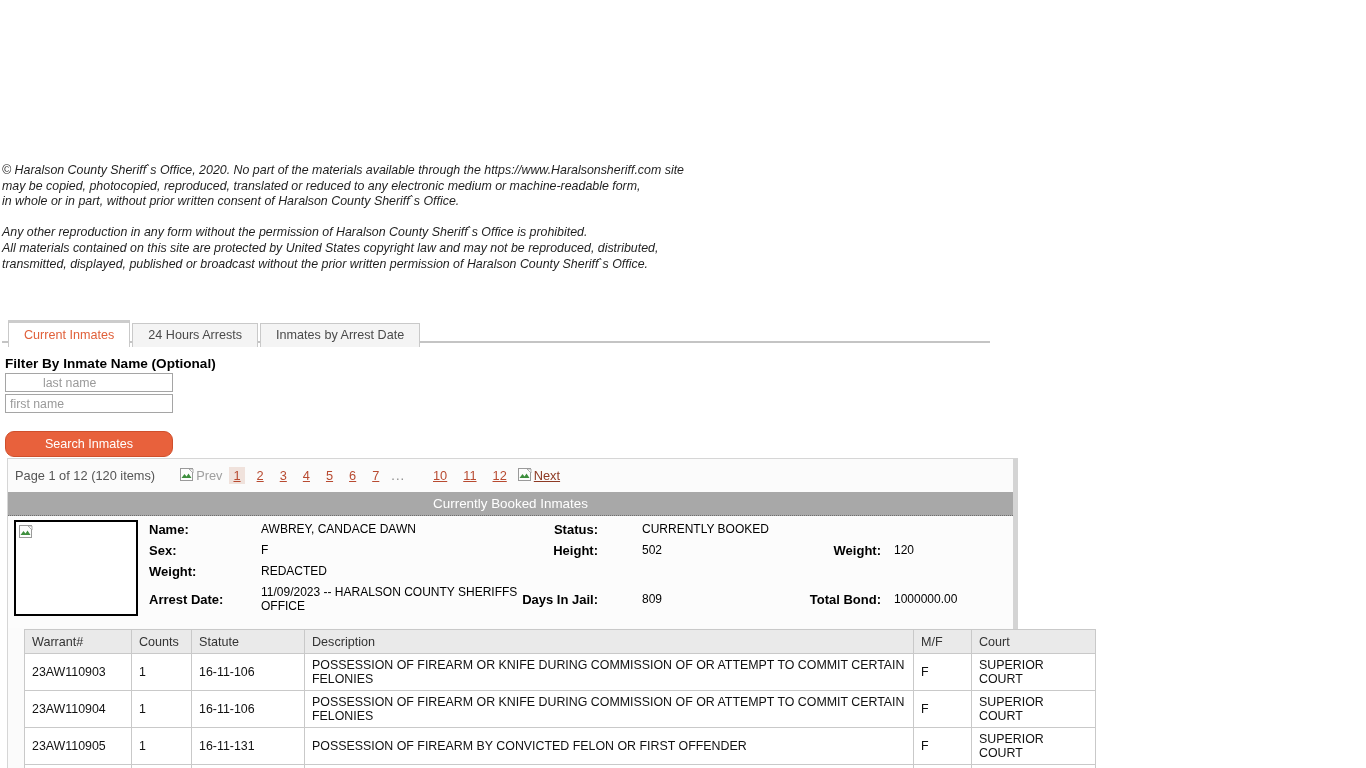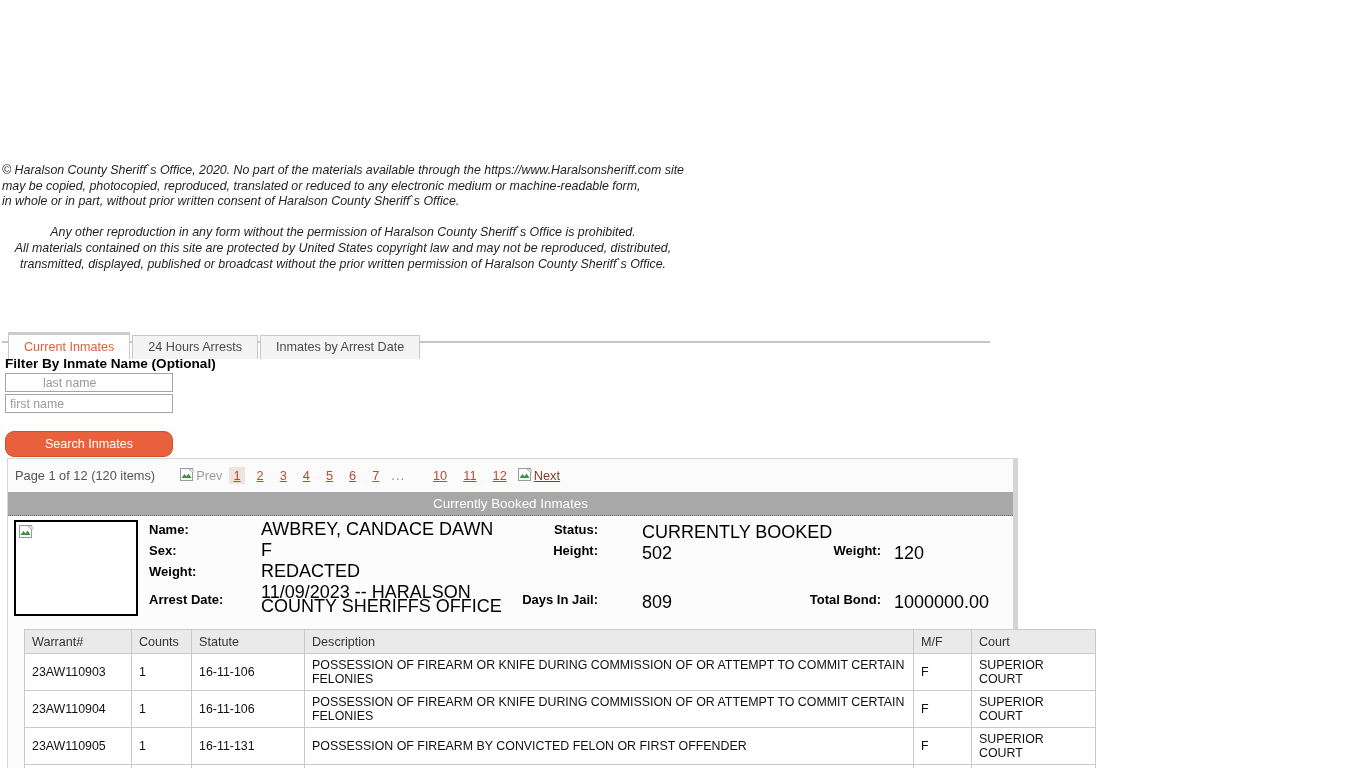--- a/index.html
+++ b/index.html
@@ -3,25 +3,25 @@
 <meta charset="utf-8">
 <style>
   html,body{margin:0;padding:0;}
   body{
     width:1366px;height:768px;overflow:hidden;background:#ffffff;
     font-family:"Liberation Sans","DejaVu Sans",sans-serif;
     -webkit-font-smoothing:antialiased;
   }
   
   .copyright{position:absolute;left:2px;top:163px;font-style:italic;font-size:12.4px;line-height:15.6px;color:#1f1f1f;}
-  .copyright .para2{margin-top:15.6px;text-align:center;}
+  .copyright .para2{margin-top:15.6px;}
   
   .tabstrip{position:absolute;left:2px;top:316px;width:988px;height:27px;}
   .tabstrip .strip-line{position:absolute;left:0;right:0;bottom:0;height:0;border-bottom:2px solid #c4c4c4;}
-  .tabs{position:absolute;left:6px;top:16px;display:flex;align-items:flex-end;height:27px;}
+  .tabs{position:absolute;left:6px;top:4px;display:flex;align-items:flex-end;height:27px;}
   .tab{
     box-sizing:border-box;height:24px;padding:4px 15px 0 15px;margin-right:2px;
     background:#f4f4f4;border:1px solid #c9c9c9;border-bottom:none;
     font-size:12.6px;color:#4a4a4a;cursor:pointer;white-space:nowrap;z-index:1;
   }
   .tab.active{
     height:27px;background:#ffffff;border-top:3px solid #cccccc;
     color:#e0603a;position:relative;z-index:3;padding-top:5px;
   }
   
@@ -66,21 +66,21 @@
     text-align:center;font-size:13.4px;border-bottom:1px dotted #6f6f6f;
   }
   
   .detail{position:relative;height:112px;background:#fcfcfc;}
   .photo-box{
     position:absolute;left:6px;top:4px;width:120px;height:92px;
     background:#ffffff;border:2px solid #000000;
   }
   .photo-box .bimg{position:absolute;left:3px;top:3px;}
   .dlabel{position:absolute;font-size:13px;font-weight:bold;color:#000;white-space:nowrap;}
-  .dvalue{position:absolute;font-size:18px;color:#000;}
+  .dvalue{position:absolute;font-size:12px;color:#000;}
   .lab-c1{left:141px;}
   .val-c1{left:253px;width:260px;line-height:14px;}
   .lab-c2{left:440px;width:150px;text-align:right;}
   .val-c2{left:634px;}
   .lab-c3{left:738px;width:135px;text-align:right;}
   .val-c3{left:886px;}
   .row1{top:6px;} .row2{top:27px;} .row3{top:48px;} .row4v{top:69px;} .row4l{top:76px;}
   
   .charges{
     position:absolute;left:16px;top:170px;width:981px;

